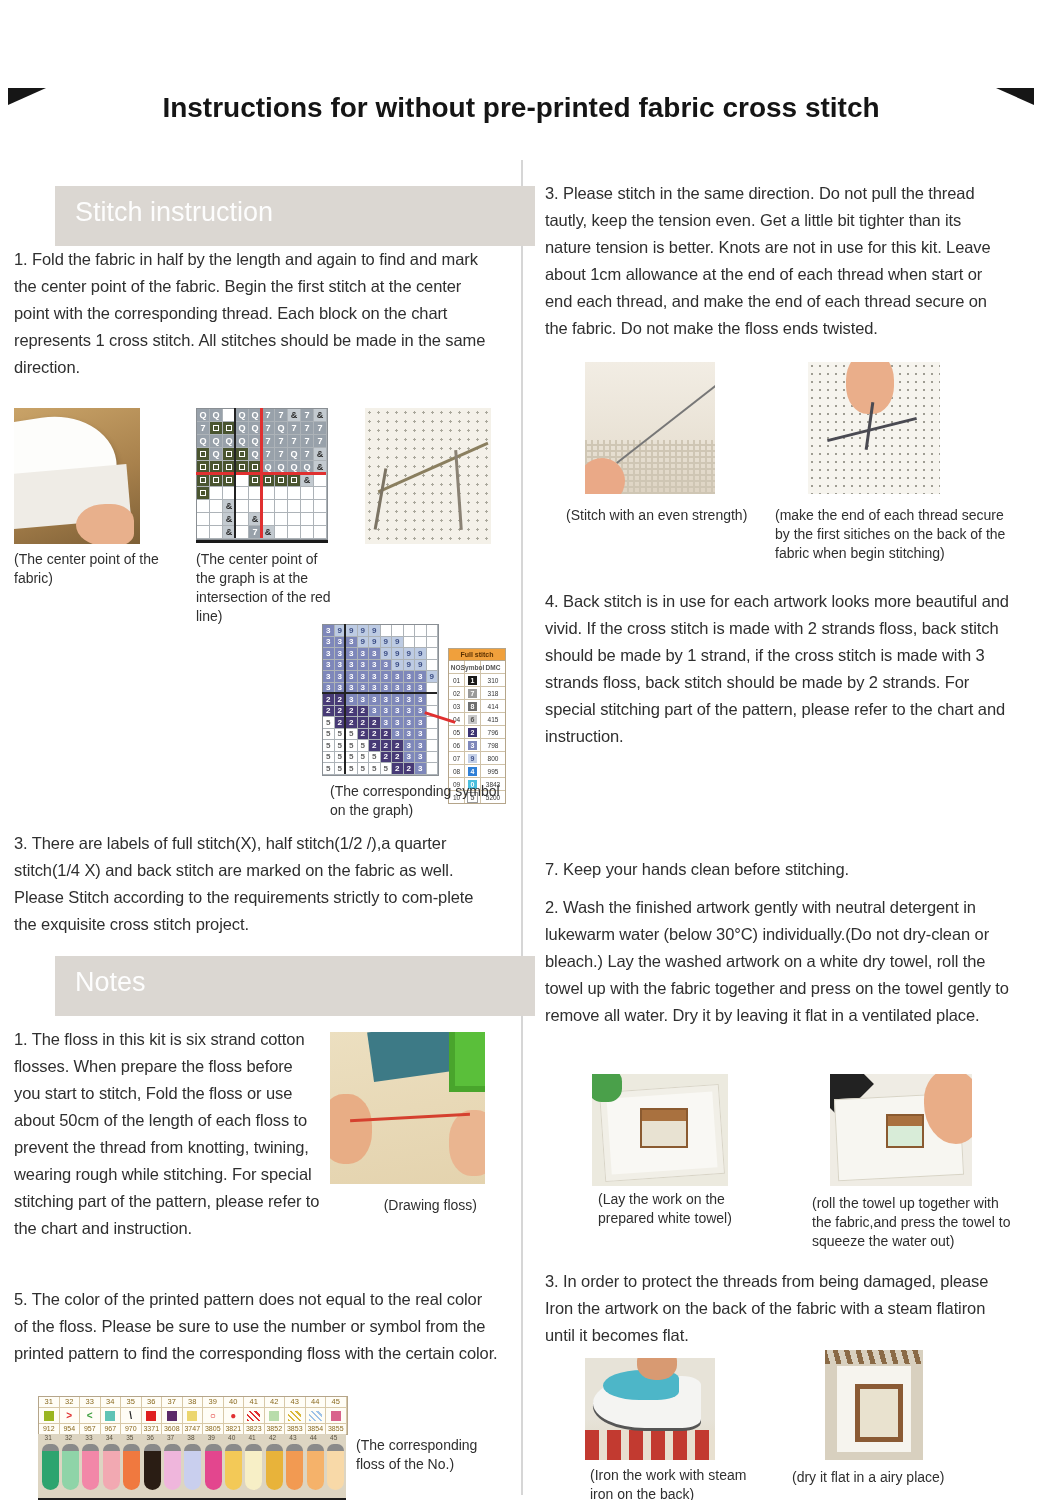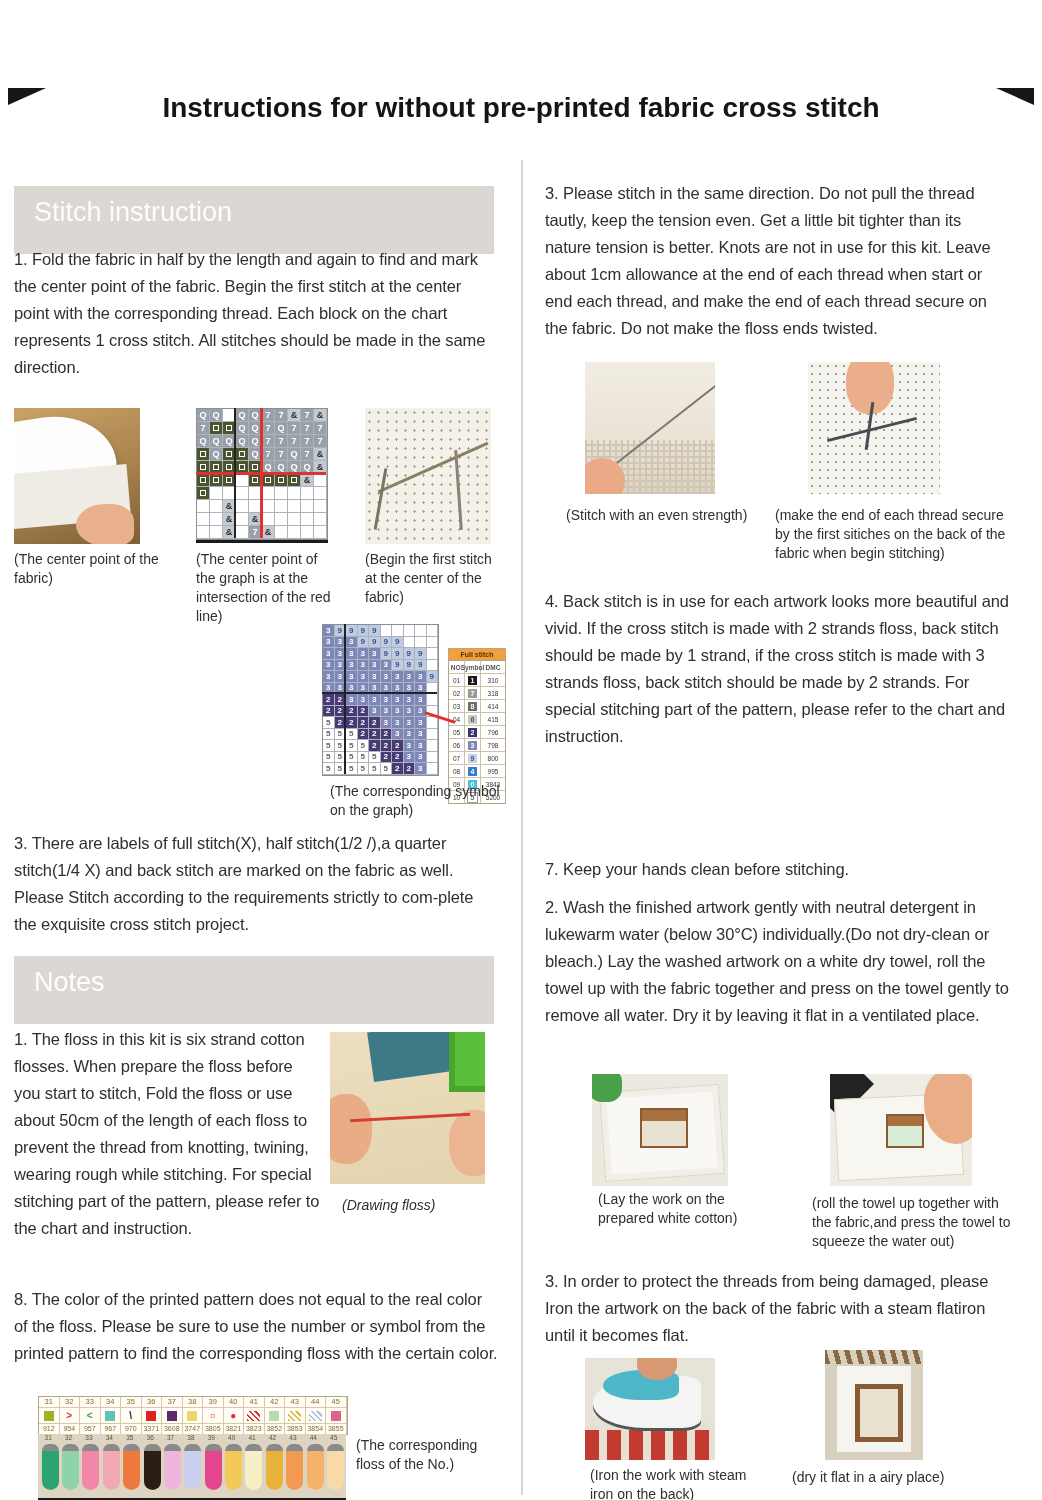--- a/index.html
+++ b/index.html
@@ -11,25 +11,25 @@
   .banner .line.top{top:5px;}
   .banner .line.bot{top:76px;}
   .banner-title{position:absolute;top:10px;left:0;width:100%;color:#fff;font-size:37px;font-weight:800;letter-spacing:4px;}
   .banner-subtitle{position:absolute;top:54px;left:0;width:100%;color:#fff;font-size:17px;font-weight:700;letter-spacing:1px;}
   .fold{position:absolute;top:88px;width:0;height:0;border-top:17px solid #161616;}
   .fold-left{left:8px;border-right:38px solid transparent;}
   .fold-right{right:8px;border-left:38px solid transparent;}
   .page-title{position:absolute;top:92px;left:0;width:100%;text-align:center;font-size:28px;font-weight:700;color:#151515;margin:0;}
   .divider{position:absolute;left:521px;top:160px;width:2px;height:1335px;background:#d6d6d6;}
   
-  .sec-head{position:absolute;height:68px;background:#dbd7d2;color:#fdfdfd;font-size:27px;font-weight:400;
-            line-height:52px;padding-left:20px;box-sizing:border-box;}
+  .sec-head{position:absolute;height:60px;background:#dbd7d2;color:#fdfdfd;font-size:27px;font-weight:400;
+            line-height:52px;padding-left:20px;box-sizing:border-box;margin-left:41px;}
   .body{position:absolute;font-size:16.5px;line-height:27px;letter-spacing:-0.1px;color:#2f2f2f;margin:0;}
   .cap{position:absolute;font-size:14px;line-height:19px;color:#2f2f2f;margin:0;}
-  .cap.center{text-align:left;font-style:italic;}
+  .cap.center{text-align:right;}
   
   .photo{position:absolute;overflow:hidden;}
   .photo>div{position:absolute;}
   .ph-fold{background:linear-gradient(160deg,#c9a368 0%,#a8814c 55%,#7d5f36 100%);}
   .ph-fold .sheet{left:-18px;top:8px;width:120px;height:95px;background:#fdfdfb;border-radius:12% 70% 55% 40%;transform:rotate(-9deg);box-shadow:0 4px 6px rgba(0,0,0,.25);}
   .ph-fold .sheet2{left:-25px;top:62px;width:140px;height:55px;background:#efece6;transform:rotate(-5deg);}
   .ph-fold .finger{left:62px;top:96px;width:58px;height:42px;background:#e8b08c;border-radius:50% 40% 30% 50%;}
   .ph-aida{background:radial-gradient(#a9a79b 1.2px,transparent 1.4px) 0 0/9px 9px,#f4f1e9;}
   .ph-aida .needle{left:8px;top:58px;width:120px;height:2.5px;background:#8a7f5f;transform:rotate(-24deg);}
   .ph-aida .thr{left:14px;top:60px;width:3px;height:62px;background:#7c7464;transform:rotate(10deg);}
@@ -258,21 +258,20 @@
       <div style="position: absolute; left: 38px; top: 0px; width: 2px; height: 130px; background: rgb(34, 34, 34); z-index: 3;"></div>
     </div>
   <div class="photo ph-aida" style="left:365px;top:408px;width:126px;height:136px;">
     <div class="needle"></div>
     <div class="thr"></div>
     <div class="thr2"></div>
   </div>
 
   <p class="cap" style="left:14px;top:550px;width:172px;">(The center point of the fabric)</p>
   <p class="cap" style="left:196px;top:550px;width:142px;">(The center point of the graph is at the intersection of the red line)</p>
-  <p class="cap" style="left:365px;top:550px;width:135px;">(Begin the first stitch at the center of the fabric)</p>
 
   <div class="gridwrap" id="gridB" style="left: 322px; top: 624px; position: absolute;">
       <div class="pgrid" style="grid-template-columns: repeat(10, 11.5px);">
         <div class="gcell" style="width: 11.5px; height: 11.5px; background: rgb(126, 135, 186); color: rgb(255, 255, 255); font-size: 8.05px;">3</div>
         <div class="gcell" style="width: 11.5px; height: 11.5px; background: rgb(189, 203, 227); color: rgb(61, 79, 134); font-size: 8.05px;">9</div>
         <div class="gcell" style="width: 11.5px; height: 11.5px; background: rgb(189, 203, 227); color: rgb(61, 79, 134); font-size: 8.05px;">9</div>
         <div class="gcell" style="width: 11.5px; height: 11.5px; background: rgb(189, 203, 227); color: rgb(61, 79, 134); font-size: 8.05px;">9</div>
         <div class="gcell" style="width: 11.5px; height: 11.5px; background: rgb(189, 203, 227); color: rgb(61, 79, 134); font-size: 8.05px;">9</div>
         <div class="gcell" style="width: 11.5px; height: 11.5px; background: rgb(255, 255, 255);"></div>
         <div class="gcell" style="width: 11.5px; height: 11.5px; background: rgb(255, 255, 255);"></div>
@@ -490,21 +489,21 @@
   <p class="body" style="left:14px;top:1026px;width:306px;">1. The floss in this kit is six strand cotton flosses. When prepare the floss before you start to stitch, Fold the floss or use about 50cm of the length of each floss to prevent the thread from knotting, twining, wearing rough while stitching. For special stitching part of the pattern, please refer to the chart and instruction.</p>
   <div class="photo ph-floss" style="left:330px;top:1032px;width:155px;height:152px;">
     <div class="mat"></div>
     <div class="frame"></div>
     <div class="f1"></div>
     <div class="f2"></div>
     <div class="red"></div>
   </div>
   <p class="cap center" style="left:342px;top:1196px;width:135px;">(Drawing floss)</p>
 
-  <p class="body" style="left:14px;top:1286px;width:486px;">8. The color of the printed pattern does not equal to the real color of the floss. Please be sure to use the number or symbol from the printed pattern to find the corresponding floss with the certain color.</p>
+  <p class="body" style="left:14px;top:1286px;width:486px;">5. The color of the printed pattern does not equal to the real color of the floss. Please be sure to use the number or symbol from the printed pattern to find the corresponding floss with the certain color.</p>
 
   <div class="fsym" id="flossSym" style="left:38px;top:1396px;">
       <div class="n">31</div>
       <div class="n">32</div>
       <div class="n">33</div>
       <div class="n">34</div>
       <div class="n">35</div>
       <div class="n">36</div>
       <div class="n">37</div>
       <div class="n">38</div>
@@ -638,21 +637,21 @@
     <div class="tw"></div>
     <div class="art"></div>
     <div class="grn"></div>
   </div>
   <div class="photo ph-roll" style="left:830px;top:1074px;width:142px;height:112px;">
     <div class="dark"></div>
     <div class="tw"></div>
     <div class="art"></div>
     <div class="hand"></div>
   </div>
-  <p class="cap" style="left:598px;top:1190px;width:165px;">(Lay the work on the prepared white cotton)</p>
+  <p class="cap" style="left:598px;top:1190px;width:165px;">(Lay the work on the prepared white towel)</p>
   <p class="cap" style="left:812px;top:1194px;width:205px;">(roll the towel up together with the fabric,and press the towel to squeeze the water out)</p>
 
   <p class="body" style="left:545px;top:1268px;width:464px;">3. In order to protect the threads from being damaged, please Iron the artwork on the back of the fabric with a steam flatiron until it becomes flat.</p>
 
   <div class="photo ph-iron" style="left:585px;top:1358px;width:130px;height:102px;">
     <div class="cloth"></div>
     <div class="bodyw"></div>
     <div class="teal"></div>
     <div class="hand"></div>
   </div>

